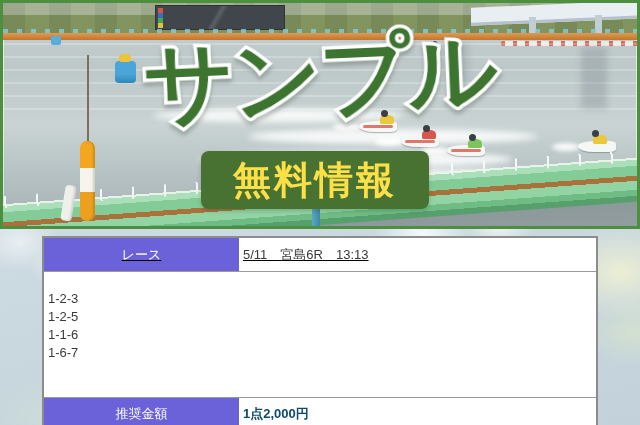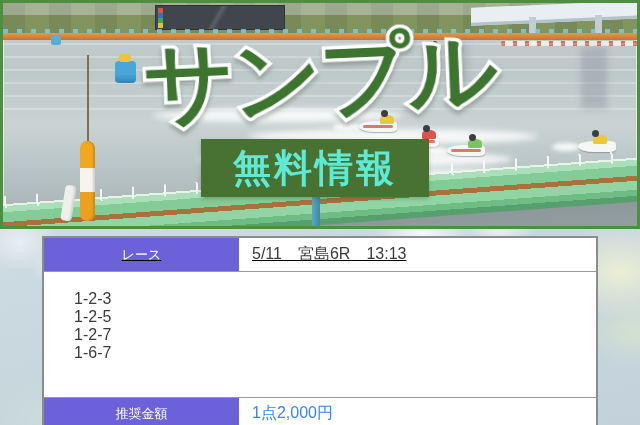--- a/index.html
+++ b/index.html
@@ -137,48 +137,48 @@
 
   .hero-title{
     position:absolute;left:0;right:0;top:30px;text-align:center;z-index:20;
     font-size:88px;font-weight:bold;line-height:1;letter-spacing:-2px;
     color:#3c7430;
     -webkit-text-stroke:7px #ffffff;paint-order:stroke fill;
     transform:rotate(-2.5deg);
     filter:drop-shadow(0 4px 2px rgba(70,85,70,.35));
   }
   .hero-badge{
-    position:absolute;left:198px;top:136px;width:228px;height:58px;z-index:21;
-    background:#487231;border-radius:0;
+    position:absolute;left:198px;top:148px;width:228px;height:58px;z-index:21;
+    background:#487231;border-radius:8px;
     display:flex;align-items:center;justify-content:center;
-    color:#5eead4;font-size:38px;font-weight:bold;letter-spacing:3px;
+    color:#fde047;font-size:38px;font-weight:bold;letter-spacing:3px;
     box-shadow:0 2px 4px rgba(40,60,40,.25);
   }
 
   
   .info-table{
     position:absolute;left:42px;top:236px;width:556px;
     background:#ffffff;border:2px solid #8c8c8c;box-sizing:border-box;
   }
   .it-row{display:flex;}
   .it-row + .it-row{border-top:1px solid #9a9a9a;}
   .it-label{
     width:195px;flex:0 0 195px;background:#6b62da;color:#ffffff;
     display:flex;align-items:center;justify-content:center;
     font-size:13px;
   }
   .it-value{
     flex:1;display:flex;flex-direction:column;justify-content:center;
-    padding-left:13px;font-size:16px;color:#3a3a3a;
+    padding-left:4px;font-size:13px;color:#3a3a3a;
   }
   .row-race{height:33px;text-decoration:underline;}
   .row-bets{height:108px;}
   .row-amount{height:31px;margin-top:17px;}
-  .bet-line{line-height:18px;margin-left:17px;}
-  .amount-text{color:#3b82f6;}
+  .bet-line{line-height:18px;}
+  .amount-text{color:#0c4a6e;font-weight:bold;}
 </style>
 </head>
 <body>
 
 <div class="page">
 
   <div class="hero">
     <div class="scene">
       <div class="shore"></div>
       <div class="billboard">
@@ -244,21 +244,21 @@
     <div class="it-row row-race">
       <div class="it-label">レース</div>
       <div class="it-value">
         <span>5/11　宮島6R　13:13</span>
       </div>
     </div>
     <div class="it-row row-bets">
       <div class="it-value">
         <div class="bet-line">1-2-3</div>
         <div class="bet-line">1-2-5</div>
-        <div class="bet-line">1-2-7</div>
+        <div class="bet-line">1-1-6</div>
         <div class="bet-line">1-6-7</div>
       </div>
     </div>
     <div class="it-row row-amount">
       <div class="it-label">推奨金額</div>
       <div class="it-value">
         <span class="amount-text">1点2,000円</span>
       </div>
     </div>
   </div>

